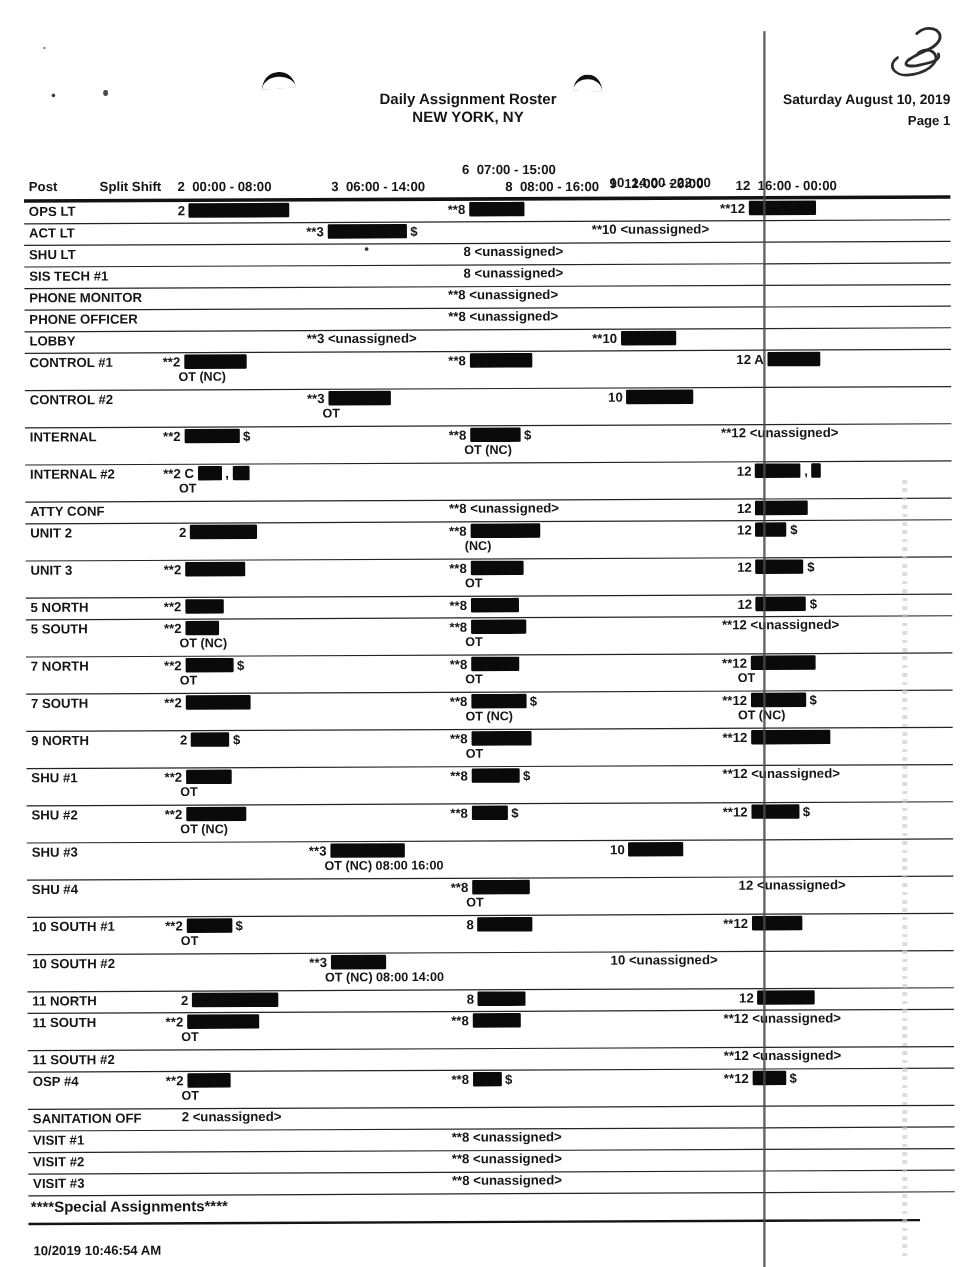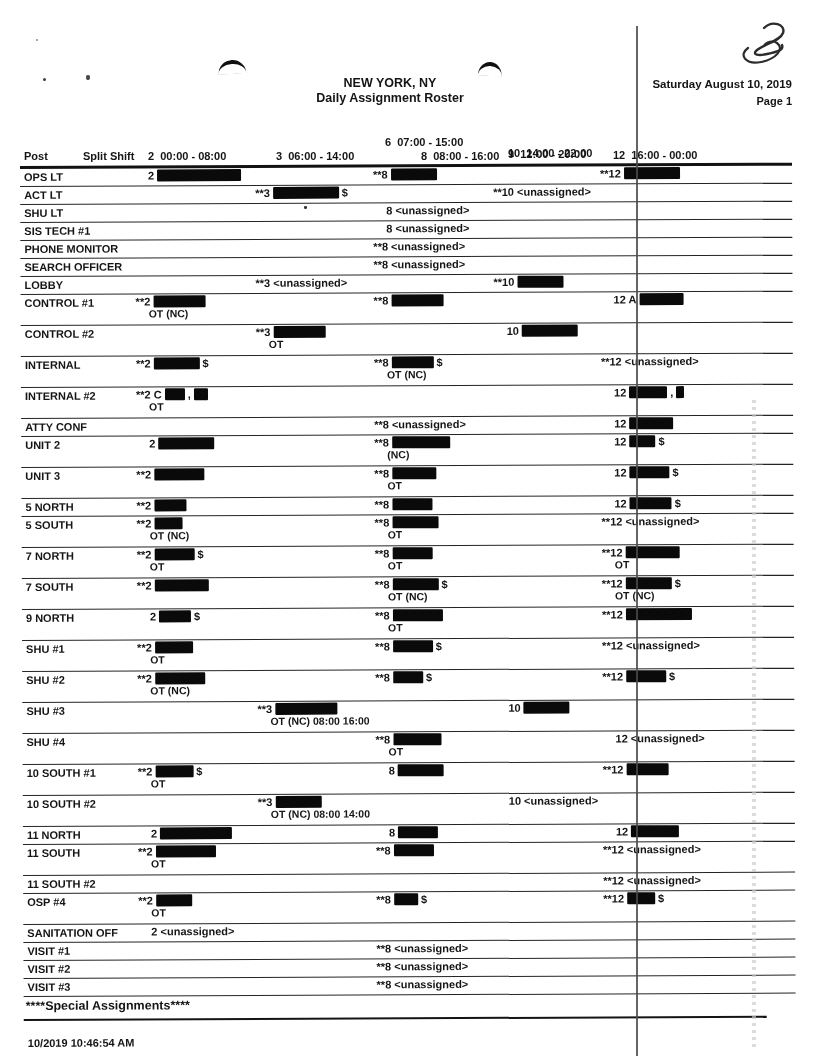--- a/index.html
+++ b/index.html
@@ -62,22 +62,22 @@
   .sp3{left:86px;top:75px;width:4px;height:5px;background:#4a4a4a;border-radius:40%;}
   .sp4{left:304px;top:206px;width:2.5px;height:2.5px;background:#333;}
   .scribble{position:absolute;left:732px;top:18px;z-index:5;}
 </style>
 </head>
 <body>
 
 <div class="page">
 
   <div class="title-block">
+    <div>Daily Assignment Roster</div>
     <div>NEW YORK, NY</div>
-    <div>Daily Assignment Roster</div>
   </div>
   <div class="hdr-date">Saturday August 10, 2019</div>
   <div class="hdr-page">Page 1</div>
 
   <svg class="scribble" width="62" height="54" viewBox="0 0 62 54">
     <path d="M32 10 C40 2 54 6 51 15 C48 23 34 25 25 32 C19 37 27 38 35 36 C45 34 52 32 50 27" fill="none" stroke="#2c2c2c" stroke-width="2.4" stroke-linecap="round"></path>
     <path d="M16 30 C6 37 14 47 29 44 C44 41 53 31 45 25 C41 22 34 24 32 28" fill="none" stroke="#2c2c2c" stroke-width="2.2" stroke-linecap="round"></path>
   </svg>
 
   <div class="hdr-label pos-post">Post</div>
@@ -109,21 +109,21 @@
         </div>
         <div class="trow">
           <div class="post">SIS TECH #1</div>
           <div class="cell col-c8"><span class="line"><span>8 &lt;unassigned&gt;</span></span></div>
         </div>
         <div class="trow">
           <div class="post">PHONE MONITOR</div>
           <div class="cell col-c8"><span class="line starred"><span>**8 &lt;unassigned&gt;</span></span></div>
         </div>
         <div class="trow">
-          <div class="post">SEARCH OFFICER</div>
+          <div class="post">PHONE OFFICER</div>
           <div class="cell col-c8"><span class="line starred"><span>**8 &lt;unassigned&gt;</span></span></div>
         </div>
         <div class="trow">
           <div class="post">LOBBY</div>
           <div class="cell col-c3"><span class="line starred"><span>**3 &lt;unassigned&gt;</span></span></div>
           <div class="cell col-c10"><span class="line starred"><span>**10</span><span class="redact" style="width: 46px;"></span></span></div>
         </div>
         <div class="trow tall">
           <div class="post">CONTROL #1</div>
           <div class="cell col-c2"><span class="line starred"><span>**2</span><span class="redact" style="width: 52px;"></span></span><div class="note">OT (NC)</div></div>

